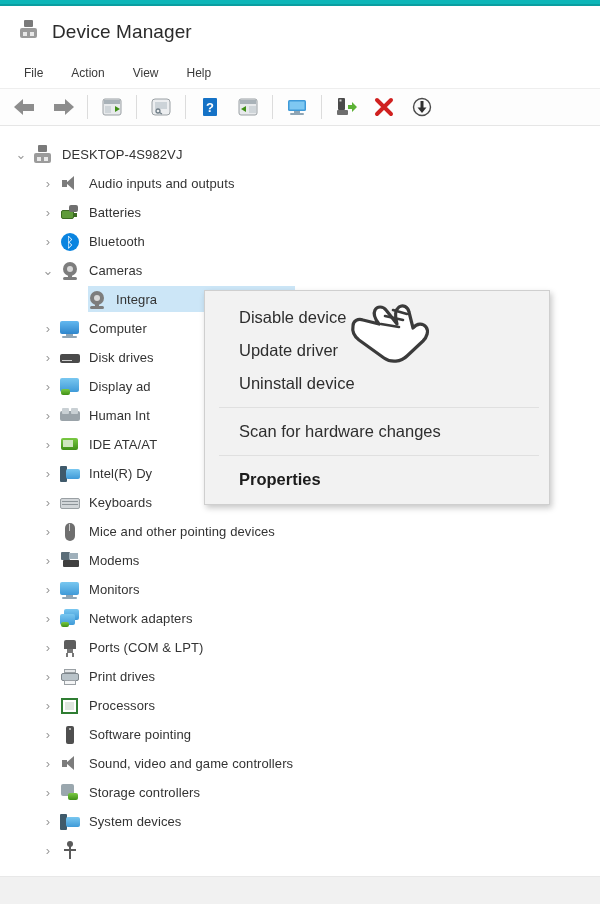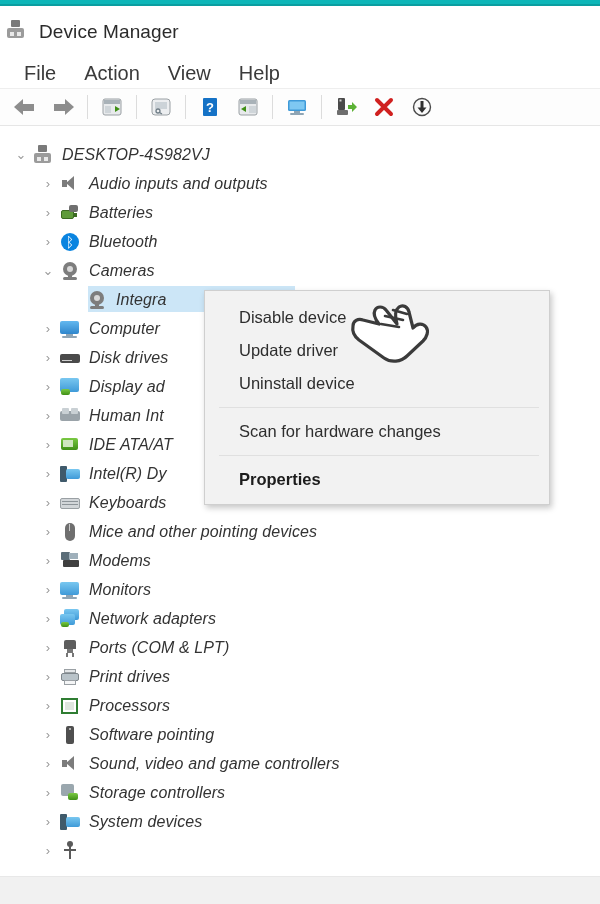--- a/index.html
+++ b/index.html
@@ -27,37 +27,37 @@
     width: 100%; height: 2px;
     background: #0a9ea0;
   }
 
   
   .titlebar {
     position: absolute; top: 6px; left: 0;
     width: 600px; height: 52px;
     background: #ffffff;
     display: flex; align-items: center;
-    padding-left: 5px;
+    padding-left: 18px;
   }
   .title-icon { width: 24px; height: 24px; position: relative; margin-right: 10px; flex: none; }
   .title-text {
     font-size: 19px; color: #2b2b2b; letter-spacing: .1px;
   }
 
   
   .menubar {
     position: absolute; top: 58px; left: 0;
     width: 600px; height: 30px;
     display: flex; align-items: center;
     padding-left: 10px;
     background: #fff;
   }
   .menubar .mi {
-    font-size: 20px; color: #3a3a3a;
+    font-size: 12px; color: #3a3a3a;
     padding: 2px 14px;
     cursor: default;
   }
 
   
   .toolbar {
     position: absolute; top: 88px; left: 0;
     width: 600px; height: 38px;
     background: #fdfdfd;
     border-top: 1px solid #eeeeee;
@@ -100,21 +100,21 @@
     display: flex; align-items: center;
     white-space: nowrap;
   }
   .row .chev {
     width: 22px; flex: none;
     text-align: center;
     color: #9a9a9a; font-size: 13px;
     line-height: 1;
   }
   .row .ico { width: 22px; height: 20px; flex: none; margin-right: 8px; position: relative; }
-  .row .lbl { font-size: 16px; color: #333333; letter-spacing: .1px; font-style: italic; }
+  .row .lbl { font-size: 13px; color: #333333; letter-spacing: .1px; }
 
   .row.depth0 { padding-left: 10px; }
   .row.depth1 { padding-left: 37px; }
   .row.depth2 { padding-left: 64px; }
 
   .row.selected .hl {
     position: absolute; left: 88px; top: 1px;
     width: 207px; height: 26px;
     background: #cce6f7;
     z-index: 0;

